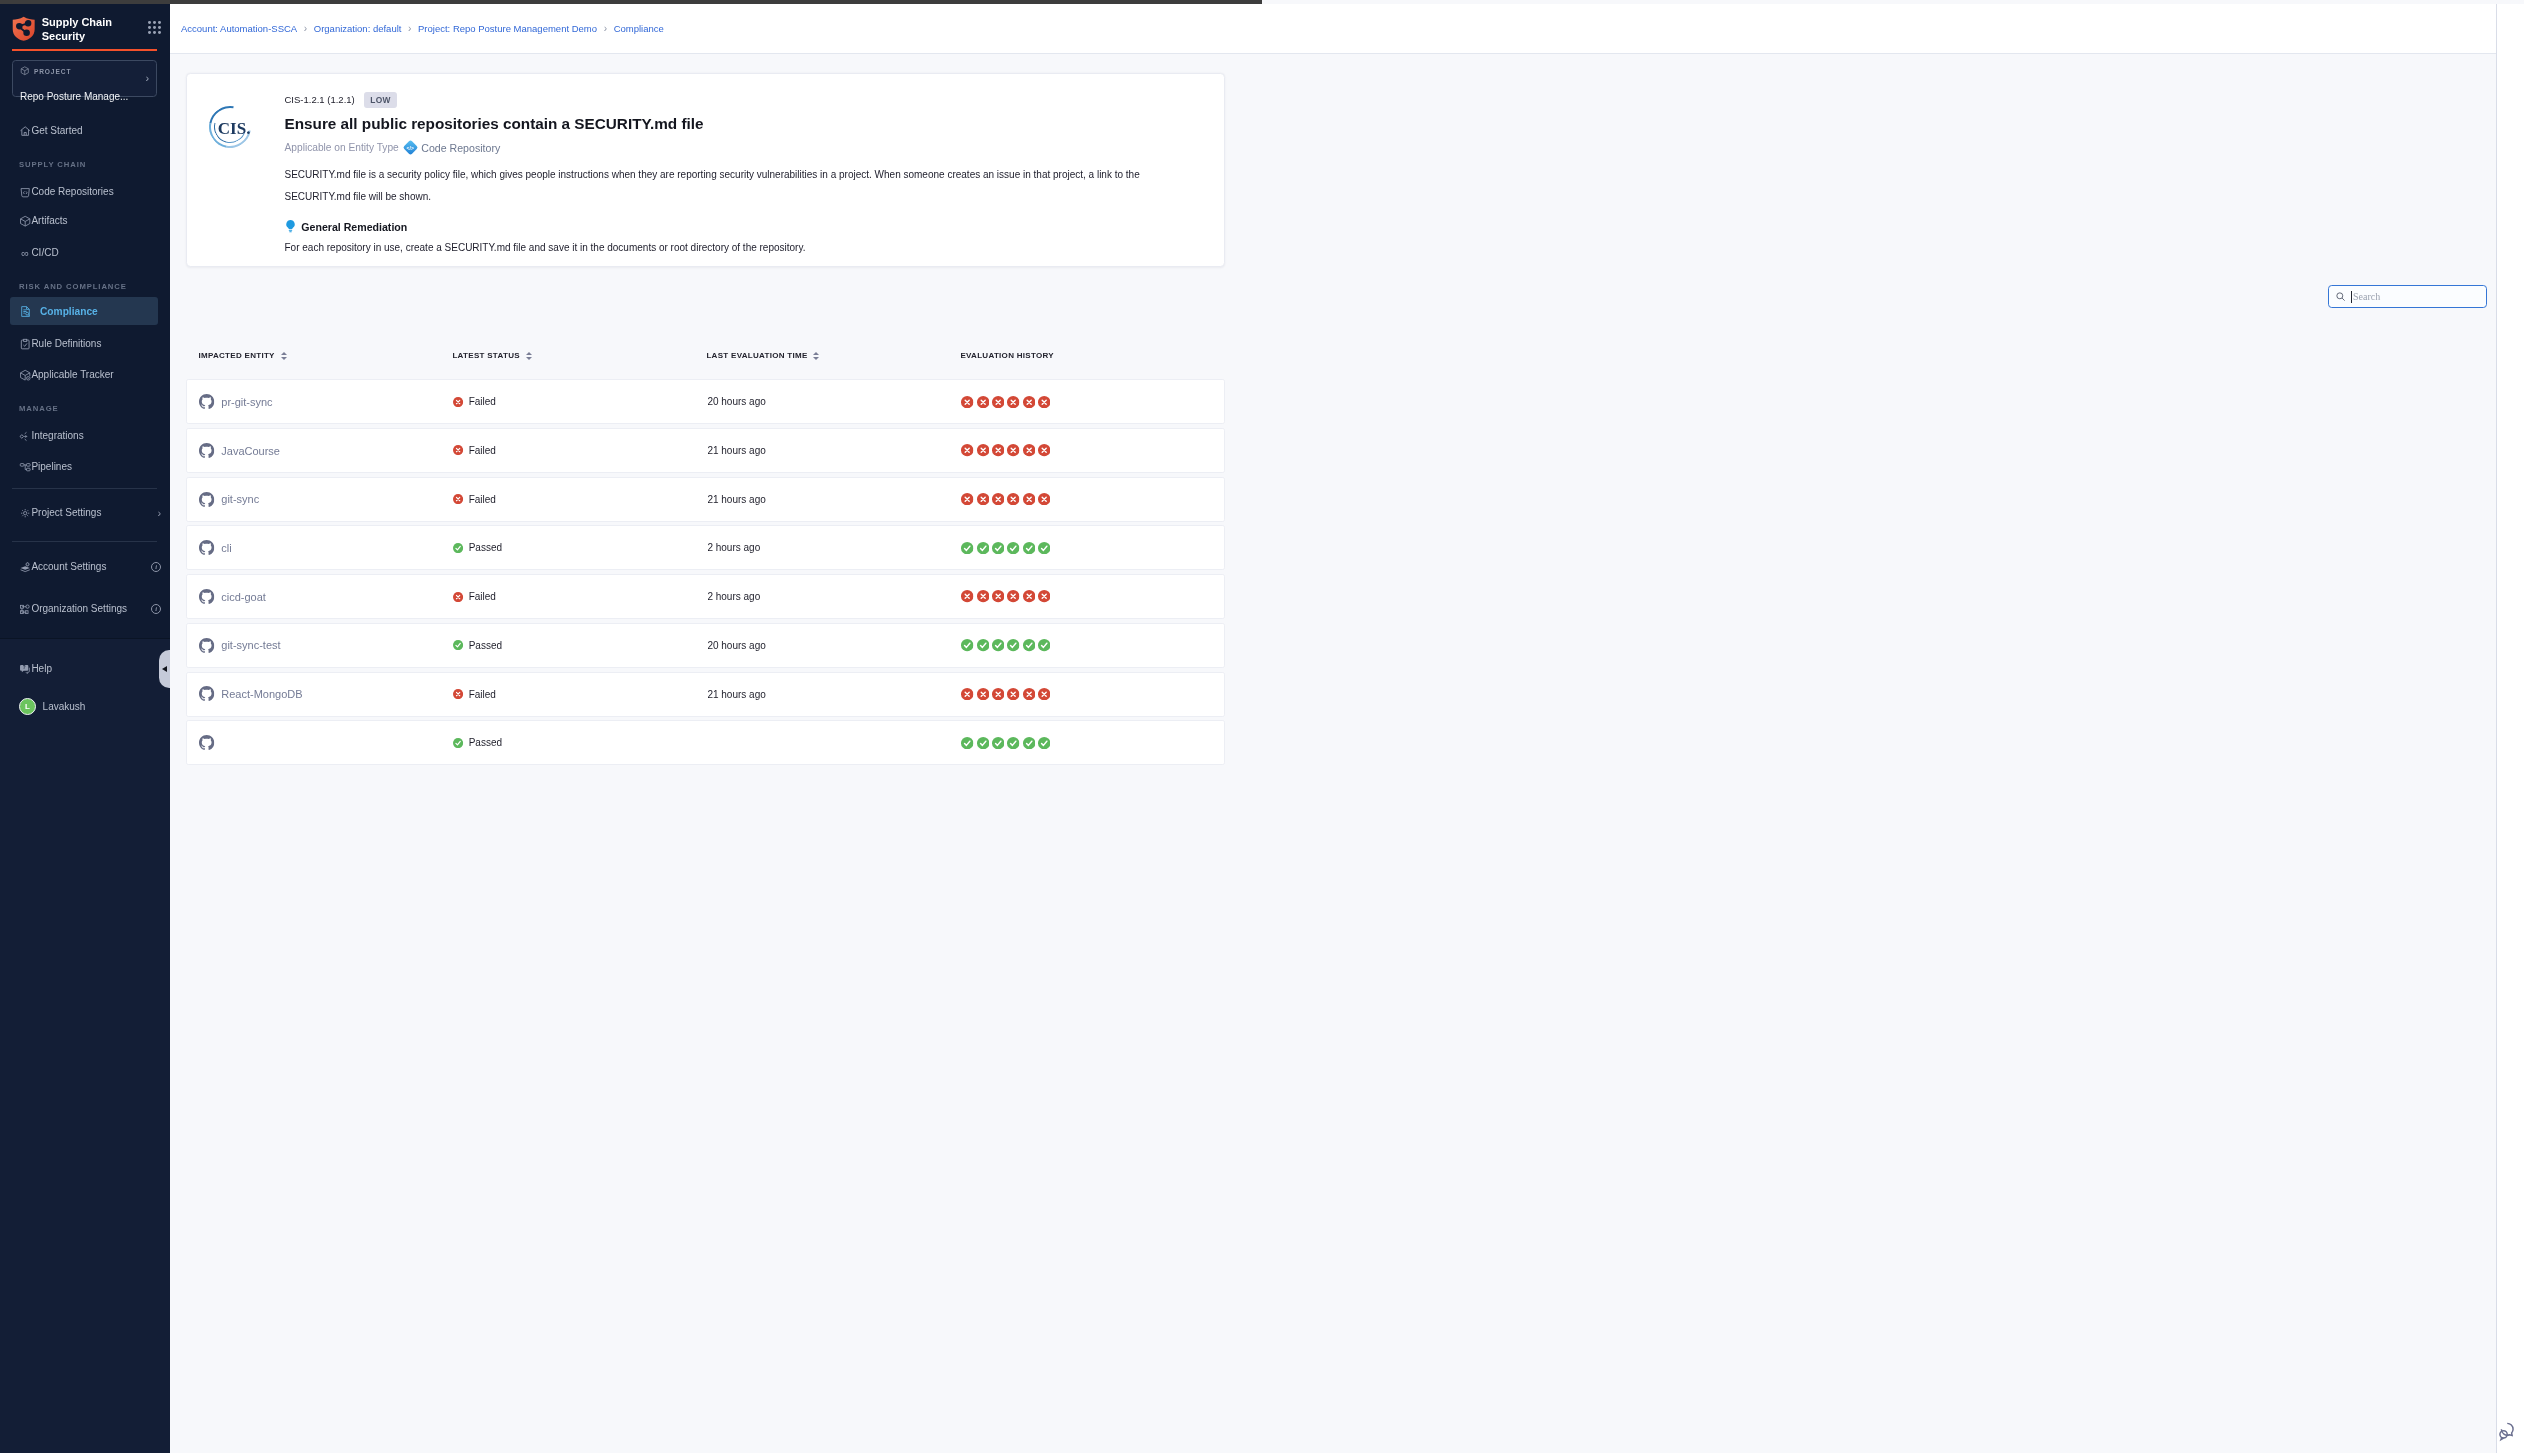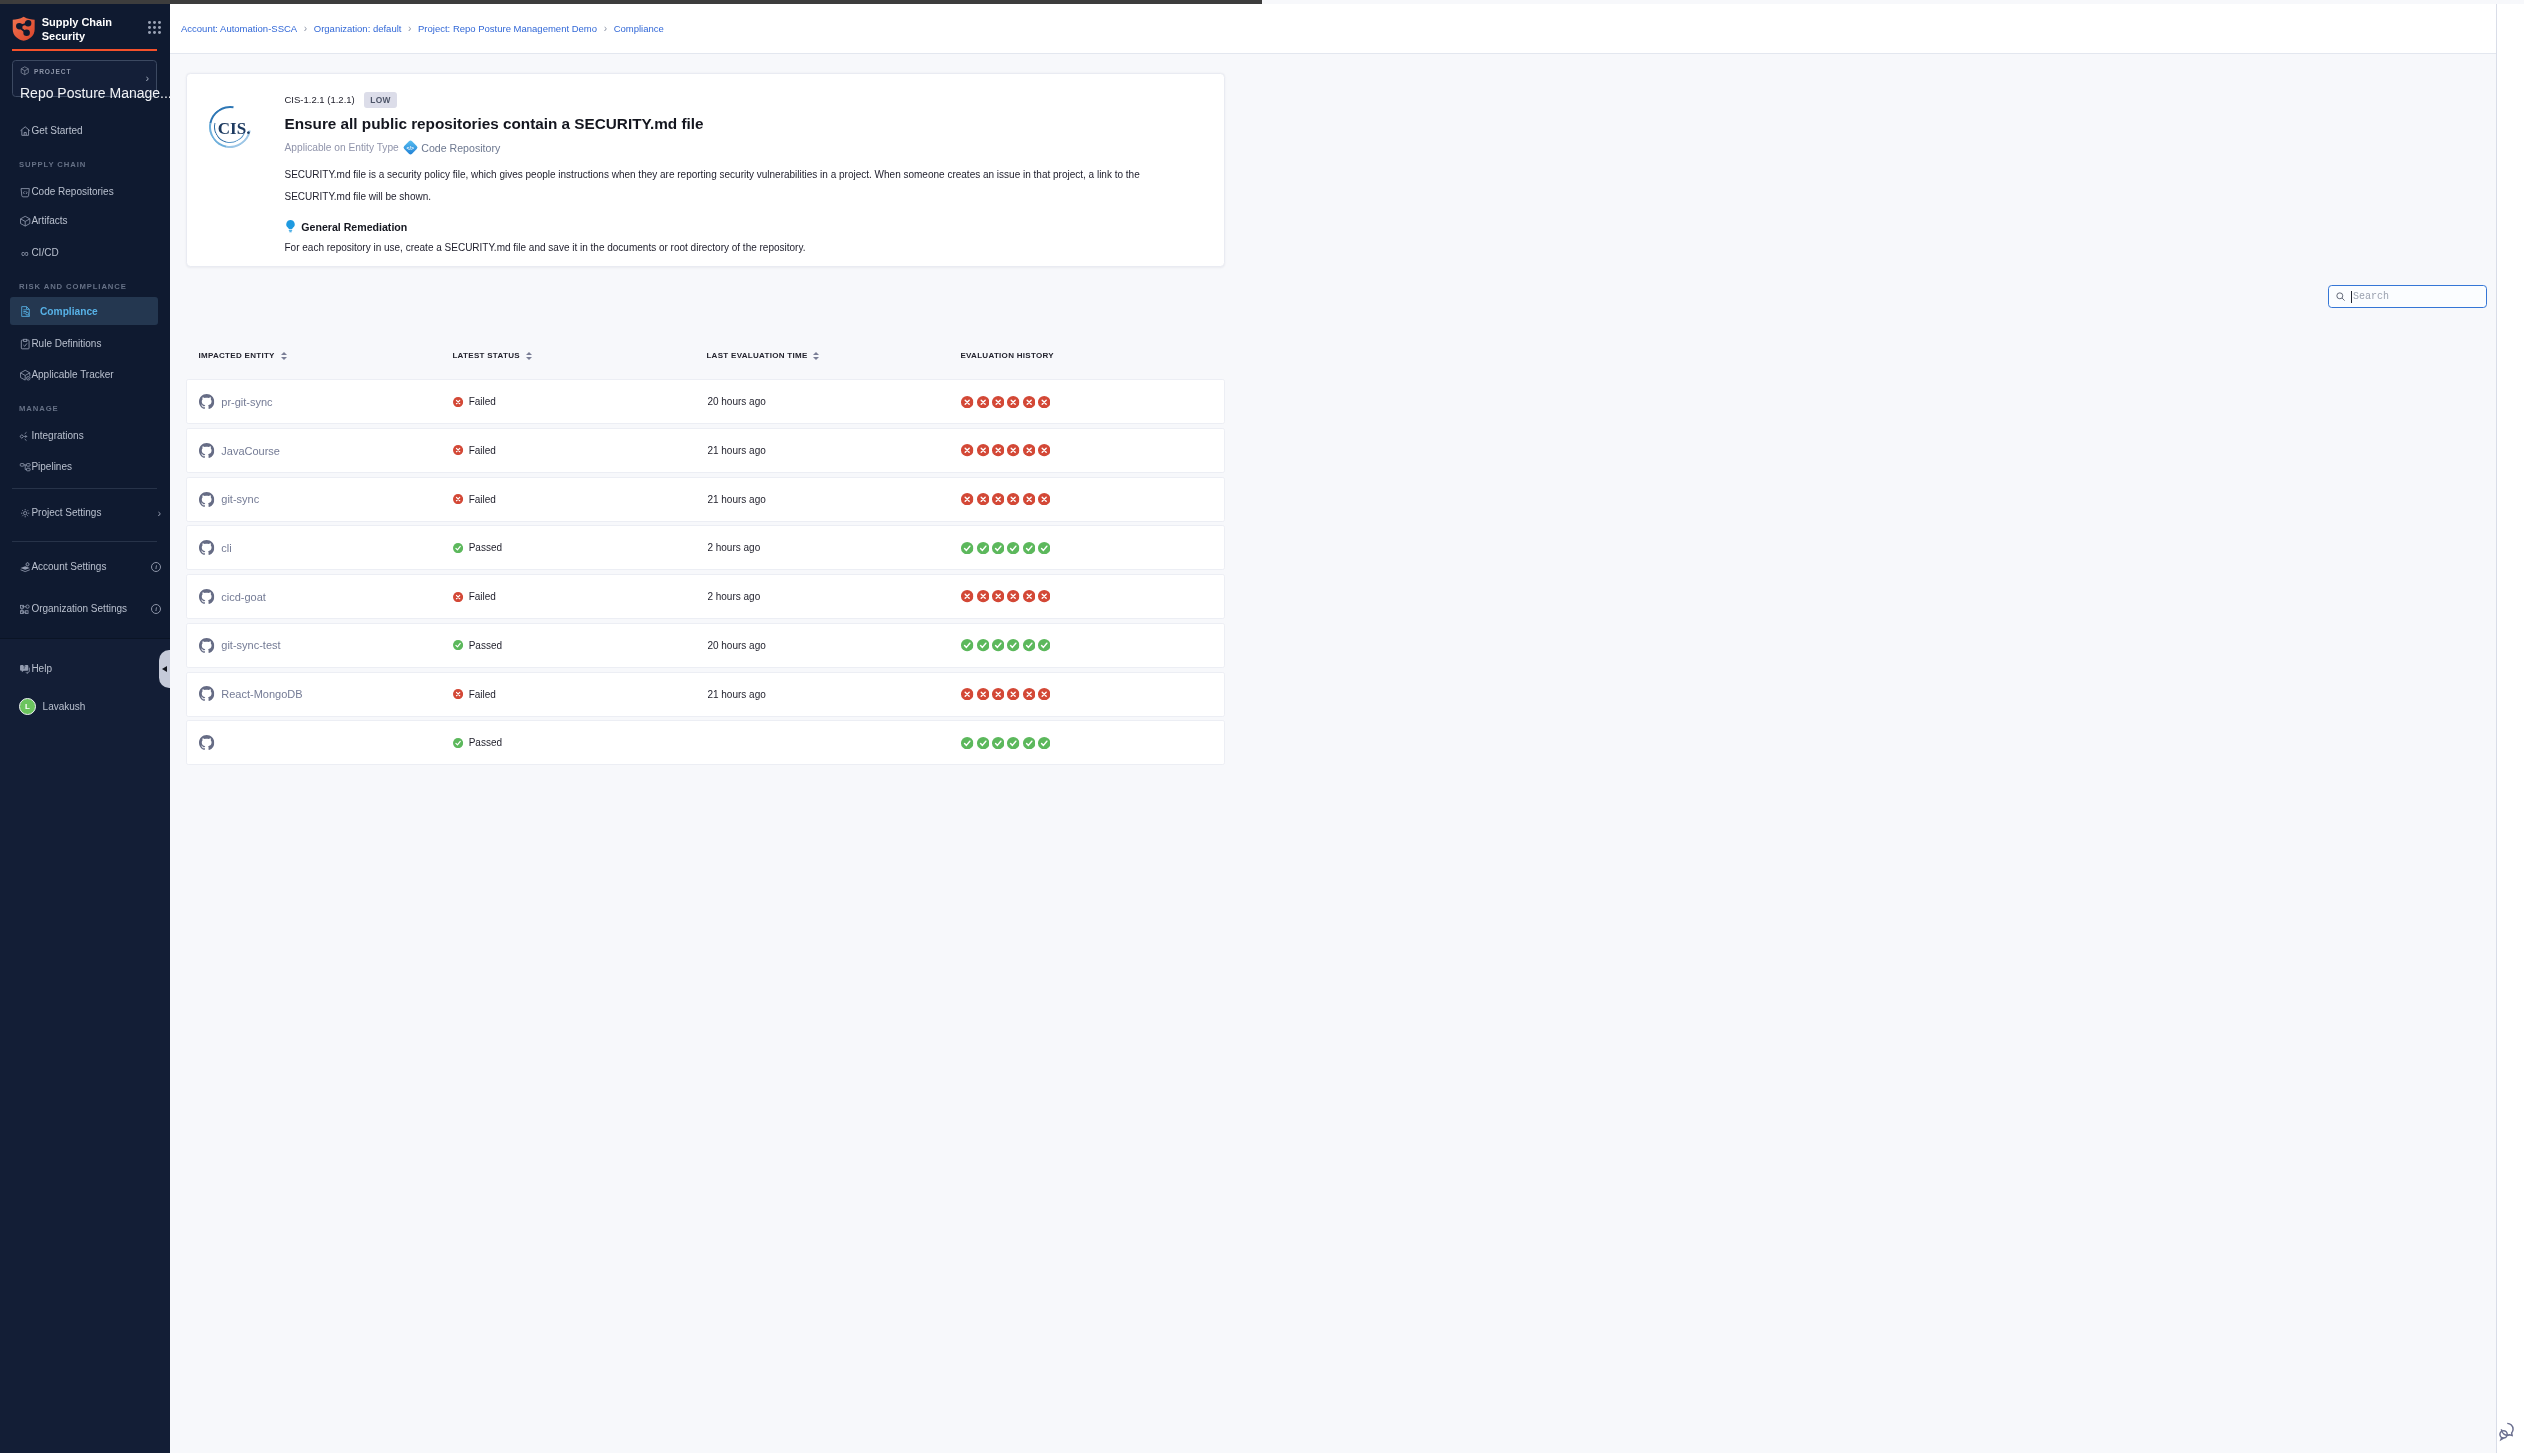--- a/index.html
+++ b/index.html
@@ -12,21 +12,21 @@
   .sidebar { position:absolute; left:0; top:4.4px; bottom:0; width:170px; background:#0f1a30; z-index:10; }
   .sb-logo-row { position:absolute; left:11.7px; top:10.2px; right:8.8px; display:flex; align-items:flex-start; }
   .shield { width:23.4px; height:25.6px; flex:0 0 23.4px; margin-top:1.5px; }
   .sb-title { margin-left:6.6px; color:#fff; font-size:11px; font-weight:bold; line-height:14px; }
   .grid-icon { margin-left:auto; margin-top:6.6px; display:grid; grid-template-columns:repeat(3,2.9px); grid-gap:2.2px; cursor:pointer; }
   .grid-icon i { width:2.9px; height:2.9px; border-radius:50%; background:#99a2b4; }
   .sb-rule { position:absolute; left:11.7px; top:45px; width:145px; height:1.5px; background:#f4512b; }
 
   .proj-card { position:absolute; left:11.7px; top:56px; width:145px; height:37px; background:#141f38; border:0.7px solid #3c4961; border-radius:3.7px; padding:5.1px 7.3px; cursor:pointer; }
   .proj-label-row { display:flex; align-items:center; gap:4.4px; color:#8d95a8; font-size:6.6px; font-weight:bold; letter-spacing:0.9px; }
-  .proj-name { color:#f1f3f6; font-size:14px; margin-top:9px; white-space:nowrap; }
+  .proj-name { color:#f1f3f6; font-size:10px; margin-top:15px; white-space:nowrap; }
   .proj-chev { position:absolute; right:6.6px; top:11px; color:#9aa3b5; font-size:11px; }
 
   .nav-item { position:absolute; left:0; width:170px; height:19px; display:flex; align-items:center; padding-left:19px; color:#b9c0ce; font-size:10px; cursor:pointer; }
   .nav-item svg, .nav-item .uglyph { flex:0 0 12.4px; width:12.4px; height:12.4px; color:#939cb0; }
   .uglyph { font-size:11px; line-height:12.4px; text-align:center; color:#939cb0; }
   .sec-label { position:absolute; left:19px; color:#667186; font-size:7.7px; letter-spacing:0.9px; font-weight:bold; }
   .nav-sel { position:absolute; left:9.5px; width:148px; top:293px; height:28px; background:#243750; border-radius:2.9px; display:flex; align-items:center; gap:8px; padding-left:9.5px; color:#57b1e6; font-size:10.2px; font-weight:bold; cursor:pointer; }
   .nav-sel svg { width:13px; height:13px; color:#57b1e6; }
   .sb-div { position:absolute; left:11.7px; width:145px; height:0.7px; background:#273349; }
   .right-mini { position:absolute; right:8.8px; color:#8d95a8; }
@@ -60,21 +60,21 @@
   .diamond { width:11px; height:11px; background:linear-gradient(135deg,#59c0f2,#1f7fd4); transform:rotate(45deg); border-radius:2.2px; display:flex; align-items:center; justify-content:center; }
   .diamond b { transform:rotate(-45deg); color:#fff; font-size:5.1px; font-weight:bold; }
   .rule-desc { margin-top:10.2px; font-size:10px; line-height:22px; color:#1d1d2b; max-width:942px; }
   .rem-head-row { margin-top:12.4px; display:flex; align-items:center; gap:5.8px; }
   .rem-head { font-size:10.6px; font-weight:bold; color:#14161f; }
   .rem-text { margin-top:8.8px; font-size:10px; color:#1d1d2b; }
 
   .search-wrap { position:absolute; top:231px; right:8.8px; width:159px; height:22.6px; background:#fbfdff; border:1.2px solid #3576d6; border-radius:3.7px; display:flex; align-items:center; padding-left:5.8px; }
   .search-wrap svg { width:11px; height:11px; color:#565d6d; }
   .search-caret { width:0.9px; height:11.7px; background:#20242e; margin-left:5.1px; }
-  .search-wrap input { border:none; outline:none; background:transparent; font-size:10px; color:#20242e; width:117px; margin-left:1.5px; font-family:Liberation Mono, monospace; }
+  .search-wrap input { border:none; outline:none; background:transparent; font-size:10px; color:#20242e; width:117px; margin-left:1.5px; font-family:Liberation Serif, serif; }
   .search-wrap input::placeholder { color:#9aa1af; }
 
   .thead { position:absolute; left:16px; top:297px; width:1039px; display:grid; grid-template-columns:254px 254px 254px 1fr; padding-left:12.4px; }
   .hcell { display:flex; align-items:center; gap:5.8px; font-size:8px; font-weight:bold; letter-spacing:0.3px; color:#23232e; cursor:pointer; }
   .sort { display:flex; flex-direction:column; gap:1.5px; }
   .sort i { width:0; height:0; border-left:3.3px solid transparent; border-right:3.3px solid transparent; }
   .sort .up { border-bottom:3.7px solid #7a7e96; }
   .sort .dn { border-top:3.7px solid #7a7e96; }
 
   .tbody { position:absolute; left:16px; top:325px; width:1039px; bottom:0; overflow:hidden; }

